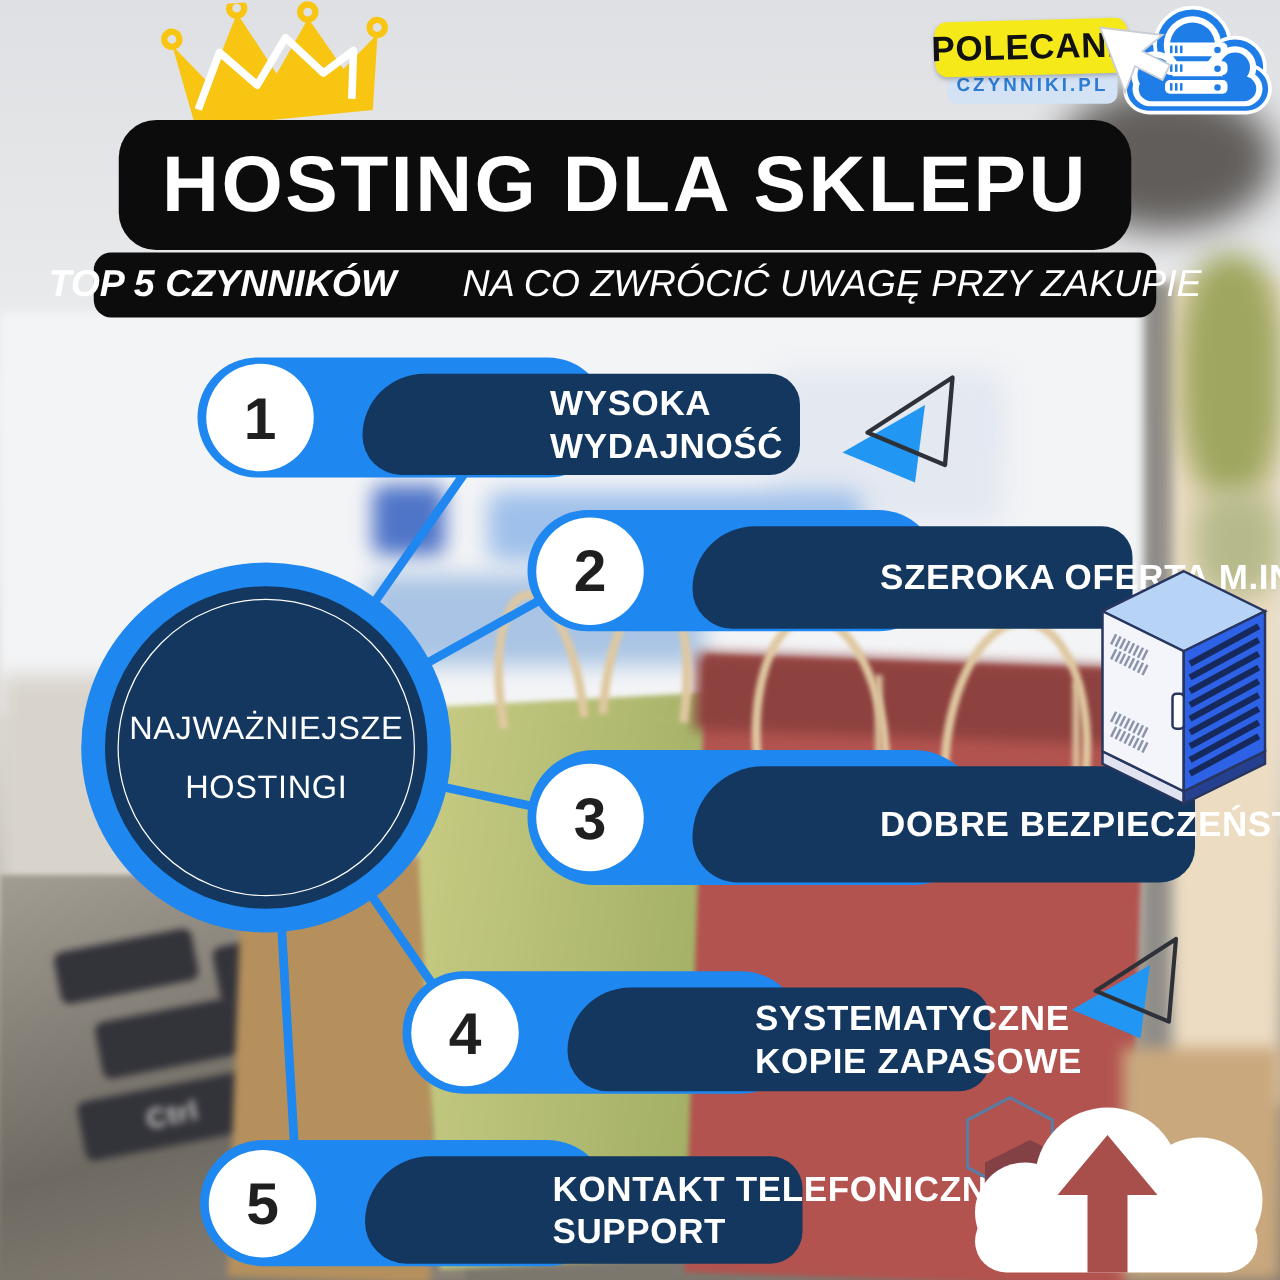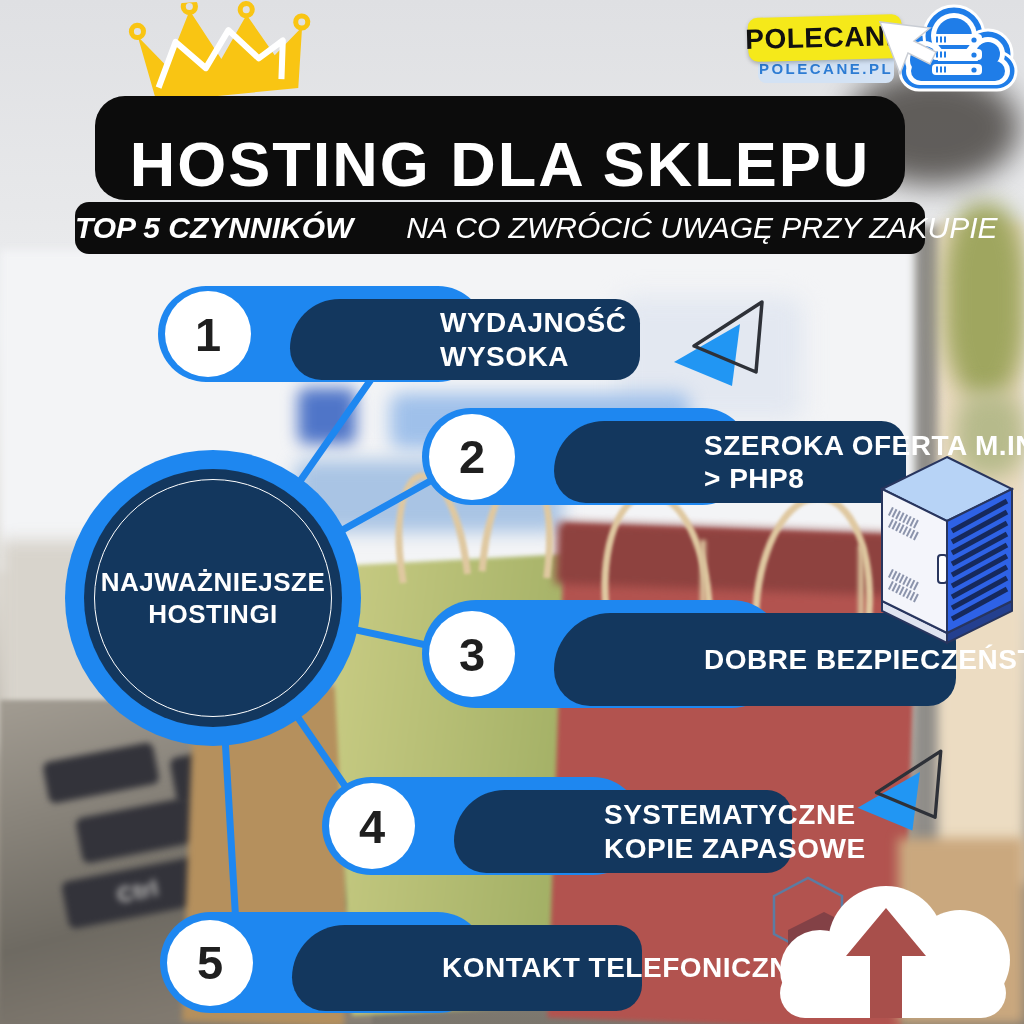--- a/index.html
+++ b/index.html
@@ -26,39 +26,39 @@
   .ph-keylabel{color:#d8d6d2;font-size:22px;font-weight:700;display:flex;align-items:center;justify-content:center;width:100%;height:100%;letter-spacing:1px;}
   .ph-box{left:188px;top:683px;width:162px;height:341px;background:#b5905d;filter:blur(3px);transform:rotate(2deg);}
   .ph-green{left:340px;top:560px;width:236px;height:450px;background:linear-gradient(100deg,#c9cc84 0%,#9cab60 100%);filter:blur(2px);transform:rotate(-3deg);}
   .ph-red{left:556px;top:530px;width:354px;height:494px;background:#b2534f;filter:blur(2px);transform:rotate(2deg);}
   .ph-redfold{left:556px;top:528px;width:354px;height:62px;background:#8e423f;filter:blur(5px);transform:rotate(2deg);}
   .ph-handle{border:7px solid #dfc8a0;border-bottom:none;border-radius:55% 55% 0 0/95% 95% 0 0;filter:blur(1.5px);background:transparent;}
   .ph-string{width:6px;background:#d8c09a;filter:blur(2px);}
   .ph-floor{left:898px;top:838px;width:126px;height:186px;background:#caa87e;filter:blur(6px);}
   
   .title-banner{left:95px;top:96px;width:810px;height:104px;background:#0c0c0c;border-radius:30px;
-                display:flex;align-items:flex-end;justify-content:center;z-index:6;}
+                display:flex;align-items:center;justify-content:center;z-index:6;}
   .title-banner span{color:#fff;font-size:63px;font-weight:800;letter-spacing:2px;white-space:nowrap;}
   .sub-banner{left:75px;top:202px;width:850px;height:52px;background:#0c0c0c;border-radius:14px;
-              display:flex;align-items:center;justify-content:flex-start;z-index:6;}
+              display:flex;align-items:center;justify-content:center;z-index:6;}
   .sub-banner .em{color:#fff;font-size:30px;font-weight:800;font-style:italic;margin-right:13px;white-space:nowrap;}
   .sub-banner .rest{color:#fff;font-size:30px;font-weight:400;font-style:italic;white-space:nowrap;margin-left:40px;}
   
   .badge-yellow{left:748px;top:16px;width:154px;height:44px;background:#f5e91a;border-radius:10px;
                 display:flex;align-items:center;justify-content:center;transform:rotate(-1.5deg);z-index:7;box-shadow:0 2px 4px rgba(0,0,0,.25);}
   .badge-yellow span{color:#111;font-size:28px;font-weight:800;letter-spacing:.5px;}
   .badge-blue{left:758px;top:53px;width:136px;height:30px;background:#d3e2f4;border-radius:8px;
               display:flex;align-items:center;justify-content:center;z-index:6;}
   .badge-blue span{color:#2d7cd3;font-size:15px;font-weight:800;letter-spacing:2.5px;}
   
   .circle-outer{left:65px;top:450px;width:296px;height:296px;border-radius:50%;background:#1e87f0;z-index:4;}
   .circle-inner{position:absolute;left:19px;top:19px;right:19px;bottom:19px;border-radius:50%;background:#13375e;
                 display:flex;flex-direction:column;align-items:center;justify-content:center;}
   .circle-ring{position:absolute;left:10px;top:10px;right:10px;bottom:10px;border-radius:50%;border:1.5px solid #fff;}
-  .circle-inner span{color:#fff;font-size:26px;font-weight:700;letter-spacing:.5px;line-height:1.25;}
+  .circle-inner span{color:#fff;font-size:26px;font-weight:400;letter-spacing:.5px;line-height:1.25;margin-top:15px;}
   
   .pill{position:absolute;z-index:4;}
   .pill-blue{position:absolute;left:0;top:0;height:100%;width:68%;background:#1e87f0;border-radius:9999px;}
   .pill-dark{position:absolute;left:132px;top:13px;right:0;bottom:2px;background:#13375e;
              border-radius:110px 54px 54px 70px;display:flex;flex-direction:column;justify-content:center;padding-left:150px;box-sizing:border-box;}
   .pill-dark span{color:#fff;font-size:28px;font-weight:700;letter-spacing:.5px;line-height:1.18;white-space:nowrap;}
   .pill-num{position:absolute;left:7px;top:50%;transform:translateY(-50%);width:86px;height:86px;border-radius:50%;
             background:#fff;display:flex;align-items:center;justify-content:center;color:#1f1f1f;font-size:47px;font-weight:800;}
   svg{display:block;}
 </style>
@@ -118,21 +118,21 @@
     <circle cx="13" cy="25" r="6" fill="none" stroke="#f9c513" stroke-width="5"></circle>
     <circle cx="66" cy="4" r="6" fill="none" stroke="#f9c513" stroke-width="5"></circle>
     <circle cx="122" cy="11" r="6" fill="none" stroke="#f9c513" stroke-width="5"></circle>
     <circle cx="176" cy="27" r="6" fill="none" stroke="#f9c513" stroke-width="5"></circle>
   </svg>
 
   <div class="abs badge-yellow">
     <span>POLECANE</span>
   </div>
   <div class="abs badge-blue">
-    <span>POLECANE.PL</span>
+    <span>CZYNNIKI.PL</span>
   </div>
   <svg class="abs" style="left:876px;top:0;z-index:7;" width="148" height="104" viewBox="0 0 148 104">
     <g fill="#1f7de8" stroke="#ffffff" stroke-width="3">
       <circle cx="48" cy="60" r="26"></circle>
         <circle cx="78" cy="36" r="30"></circle>
         <circle cx="112" cy="54" r="24"></circle>
       <rect x="24" y="52" width="116" height="38" rx="19"></rect>
     </g>
     <g fill="#ffffff">
       <circle cx="48" cy="60" r="19"></circle>
@@ -180,31 +180,30 @@
     <div class="circle-inner">
       <div class="circle-ring"></div>
       <span>NAJWAŻNIEJSZE</span>
       <span>HOSTINGI</span>
     </div>
   </div>
 
   <div class="pill" style="left:158px;top:286px;width:482px;height:96px;">
     <div class="pill-blue"></div>
     <div class="pill-dark">
+      <span>WYSOKA</span>
       <span>WYDAJNOŚĆ</span>
-      <span>WYSOKA</span>
     </div>
     <div class="pill-num">1</div>
   </div>
 
   <div class="pill" style="left:422px;top:408px;width:484px;height:97px;">
     <div class="pill-blue"></div>
     <div class="pill-dark">
       <span>SZEROKA OFERTA M.IN</span>
-      <span>&gt; PHP8</span>
     </div>
     <div class="pill-num">2</div>
   </div>
 
   <div class="pill" style="left:422px;top:600px;width:534px;height:108px;">
     <div class="pill-blue"></div>
     <div class="pill-dark">
       <span>DOBRE BEZPIECZEŃSTWO /</span>
     </div>
     <div class="pill-num">3</div>
@@ -216,20 +215,21 @@
       <span>SYSTEMATYCZNE</span>
       <span>KOPIE ZAPASOWE</span>
     </div>
     <div class="pill-num">4</div>
   </div>
 
   <div class="pill" style="left:160px;top:912px;width:482px;height:101px;">
     <div class="pill-blue"></div>
     <div class="pill-dark">
       <span>KONTAKT TELEFONICZNY</span>
+      <span>SUPPORT</span>
     </div>
     <div class="pill-num">5</div>
   </div>
 
   <svg class="abs" style="left:666px;top:286px;z-index:4;" width="110" height="110" viewBox="0 0 110 110">
     <polygon points="74,38 8,76 66,100" fill="#2196f3"></polygon>
     <polygon points="96,16 28,60 90,86" fill="none" stroke="#2e3138" stroke-width="3.5" stroke-linejoin="round"></polygon>
   </svg>
   <svg class="abs" style="left:850px;top:736px;z-index:4;" width="104" height="104" viewBox="0 0 110 110">
     <polygon points="74,38 8,76 66,100" fill="#2196f3"></polygon>

